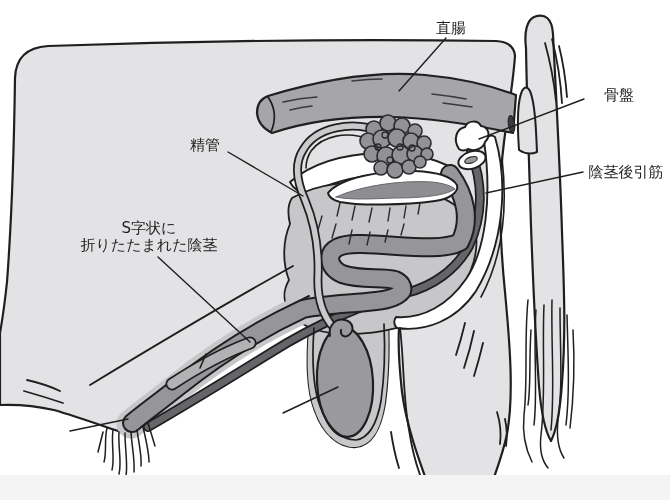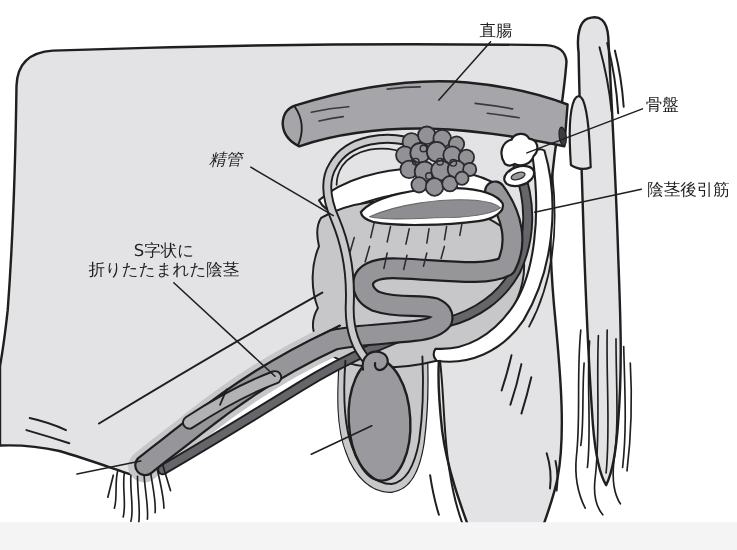--- a/index.html
+++ b/index.html
@@ -310,23 +310,23 @@
       <path d="M 583,172 L 486,193"></path>
       <path d="M 158,257 L 250,342"></path>
       <path d="M 283,413 L 338,387"></path>
       <path d="M 70,431 L 128,419"></path>
     </g>
   </g>
 </svg>
 
 <div class="lbl" style="left:411px;top:20px;width:80px;">直腸</div>
 
-<div class="lbl" style="left:562px;top:87px;width:80px;">骨盤</div>
-
-<div class="lbl" style="left:165px;top:137px;width:80px;font-style:italic;">精管</div>
+<div class="lbl" style="left:562px;top:87px;width:80px;padding-left:17px;">骨盤</div>
+
+<div class="lbl" style="left:165px;top:137px;width:80px;">精管</div>
 
 <div class="lbl" style="left:582px;top:164px;width:88px;">陰茎後引筋</div>
 
 <div class="lbl" style="left:59px;top:220px;width:180px;">
   <div>S字状に</div>
   <div>折りたたまれた陰茎</div>
 </div>
 
 
 

